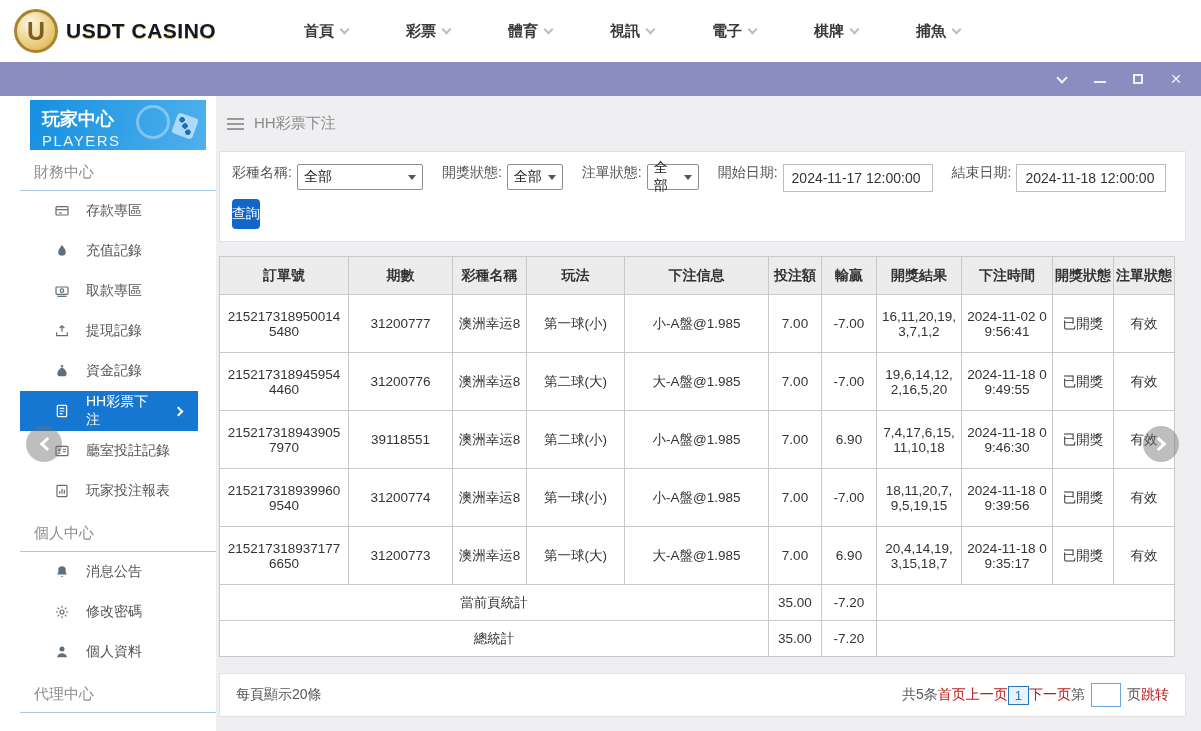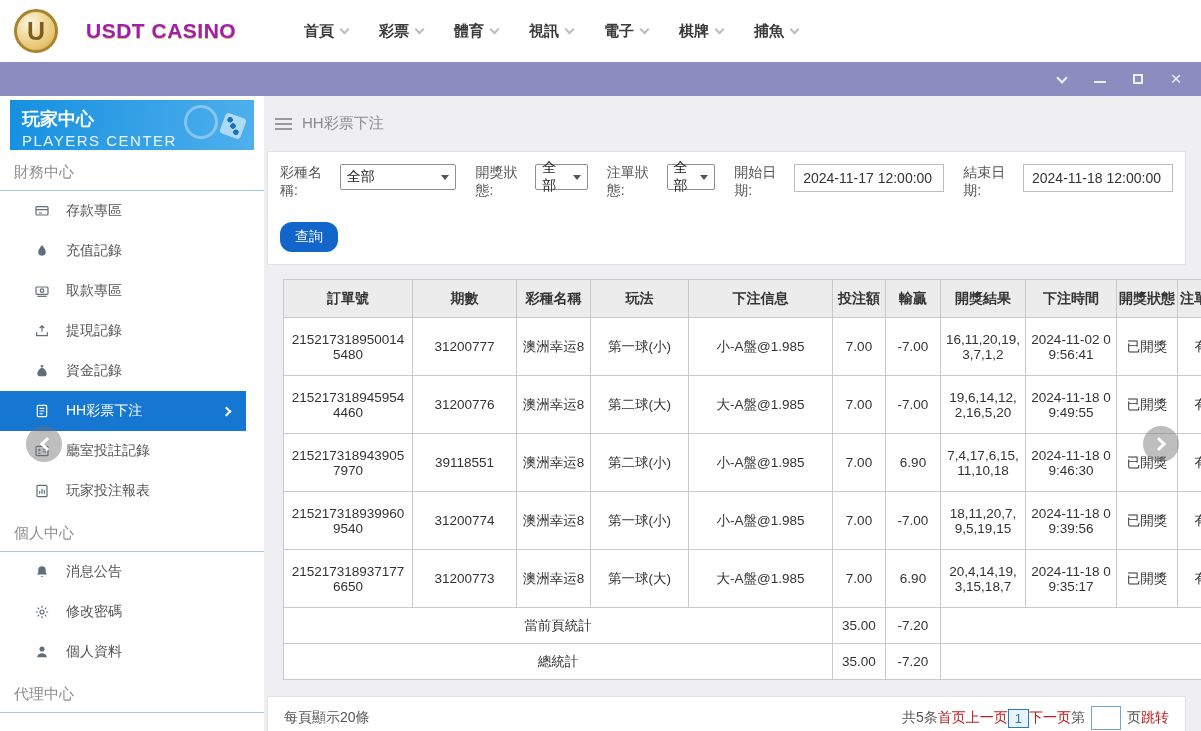--- a/index.html
+++ b/index.html
@@ -5,36 +5,36 @@
   * { margin:0; padding:0; box-sizing:border-box; }
   html,body { width:1201px; height:731px; font-family:"Liberation Sans","DejaVu Sans",sans-serif; }
   body { position:relative; overflow:hidden; background:#efeff1; }
 
   
   .topnav { height:62px; background:#fff; display:flex; align-items:center; padding:0 14px; }
   .logo { display:flex; align-items:center; gap:8px; width:235px; cursor:pointer; }
   .logo-badge { width:44px; height:44px; border-radius:50%; border:3px solid #a8842f;
     background:radial-gradient(circle at 35% 30%, #fdf6e0, #e6c46d 70%, #c59a3e);
     color:#7d5e1c; font-weight:bold; font-size:25px; display:flex; align-items:center; justify-content:center; }
-  .logo-text { font-size:21px; font-weight:bold; color:#a21caf; letter-spacing:.5px; text-shadow:0 1px 0 #d9bc6f; white-space:nowrap;margin-left:20px; }
-  .nav-items { display:flex; gap:31px; margin-left:55px;text-align:right; }
+  .logo-text { font-size:21px; font-weight:bold; color:#0f172a; letter-spacing:.5px; text-shadow:0 1px 0 #d9bc6f; white-space:nowrap; }
+  .nav-items { display:flex; gap:58px; margin-left:55px;text-align:right; }
   .nav-item { display:flex; align-items:center; gap:7px; font-size:15px; font-weight:bold; color:#3a3a3a; cursor:pointer; white-space:nowrap; }
   .chev { width:7px; height:7px; border-right:2px solid #bdbdbd; border-bottom:2px solid #bdbdbd; transform:rotate(45deg); margin-top:-4px; }
 
   
   .titlebar { height:34px; background:#8b8dc1; display:flex; align-items:center; justify-content:flex-end; gap:20px; padding:0 16px; }
   .win-btn { width:18px; height:18px; display:flex; align-items:center; justify-content:center; cursor:pointer; }
   .wchev { width:8px; height:8px; border-left:2px solid #eef0f8; border-bottom:2px solid #eef0f8; transform:rotate(-45deg); margin-top:-3px; }
   .wmin { width:12px; height:0; border-bottom:2px solid #eef0f8; margin-top:6px; }
   .wmax { width:10px; height:10px; border:2px solid #eef0f8; }
   .wclose { color:#eef0f8; font-size:19px; line-height:16px; }
 
   
   .app { display:flex; height:635px; }
-  .sidebar { width:264px; background:#fff; flex:none; }
+  .sidebar { width:216px; background:#fff; flex:none;padding-left:20px; }
   .sidebar-header { margin:4px 10px 0; height:50px; background:linear-gradient(100deg,#1690e0,#4fb0ec); color:#fff; padding:7px 12px; position:relative; overflow:hidden; }
   .sh-title { font-size:18px; font-weight:bold; }
   .sh-sub { font-size:15px; letter-spacing:1.5px; opacity:.9; margin-top:1px; }
   .deco-circle { position:absolute; right:36px; top:5px; width:34px; height:34px; border:3px solid rgba(255,255,255,.35); border-radius:50%; }
   .deco-die { position:absolute; right:10px; top:15px; width:22px; height:22px; border-radius:4px; transform:rotate(20deg);
     background-color:rgba(255,255,255,.55);
     background-image:radial-gradient(circle at 28% 28%, #1b6fb5 2.5px, transparent 3px),
                      radial-gradient(circle at 50% 50%, #1b6fb5 2.5px, transparent 3px),
                      radial-gradient(circle at 72% 72%, #1b6fb5 2.5px, transparent 3px); }
   .section-title { padding:13px 14px 8px; color:#8c8c8c; font-size:15px; border-bottom:1px solid #aac7e0; }
@@ -51,24 +51,24 @@
   .burger { cursor:pointer; }
   .burger i { display:block; width:17px; height:2px; background:#9a9a9a; margin:3px 0; }
 
   .filter-panel { background:#fff; border:1px solid #e2e2e2; padding:12px; }
   .filter-row { display:flex; gap:5px; font-size:14px; color:#555; flex-wrap:nowrap; }
   .fgap { width:9px; flex:none; }
   .select { border:1px solid #8f8f8f; border-radius:2px; height:26px; display:flex; align-items:center; justify-content:space-between; padding:0 6px; background:#fff; color:#222; cursor:pointer; }
   .w126 { width:126px; } .w56 { width:56px; } .w52 { width:52px; }
   .sel-arrow { width:0; height:0; border:4px solid transparent; border-top:5px solid #555; margin-top:5px; margin-left:6px; }
   .date-input { border:1px solid #bdbdbd; height:28px; width:150px; padding:8px 8px; font-size:14px; color:#333; font-family:Liberation Sans, sans-serif; }
-  .btn-primary { margin-top:22px; background:#1266c9; color:#fff; border:none; border-radius:12px; padding:6px 15px; font-size:14px; cursor:pointer; }
+  .btn-primary { margin-top:7px; background:#1266c9; color:#fff; border:none; border-radius:4px; padding:6px 0; font-size:14px; cursor:pointer; }
 
   .table-wrap { margin-top:14px; }
-  table { border-collapse:collapse; width:955px; table-layout:fixed; font-size:13.5px; color:#333; background:#fff;margin-left:16px; }
+  table { border-collapse:collapse; width:955px; table-layout:fixed; font-size:13.5px; color:#333; background:#fff; }
   th,td { border:1px solid #c9c9c9; text-align:center; padding:3px 4px; word-break:break-all; vertical-align:middle; }
   thead th { background:#ececec; font-weight:bold; height:38px; font-size:14px; padding:3px 2px; }
   tbody.data td { height:58px; background:#fff; }
   tr.stats td { height:36px; background:#fff; }
 
   .pagination { margin-top:16px; background:#fff; border:1px solid #e2e2e2; height:44px; display:flex; align-items:center; justify-content:space-between; padding:0 16px; font-size:14px; color:#555; }
   .pager { display:flex; align-items:center; gap:0; }
   .plink { color:#b91c1c; cursor:pointer; }
   .pcur { border:1px solid #2878be; color:#2878be; background:#e8f2fb; padding:1px 6px; font-size:13px; }
   .jump-group { display:flex; align-items:center; gap:6px; }

